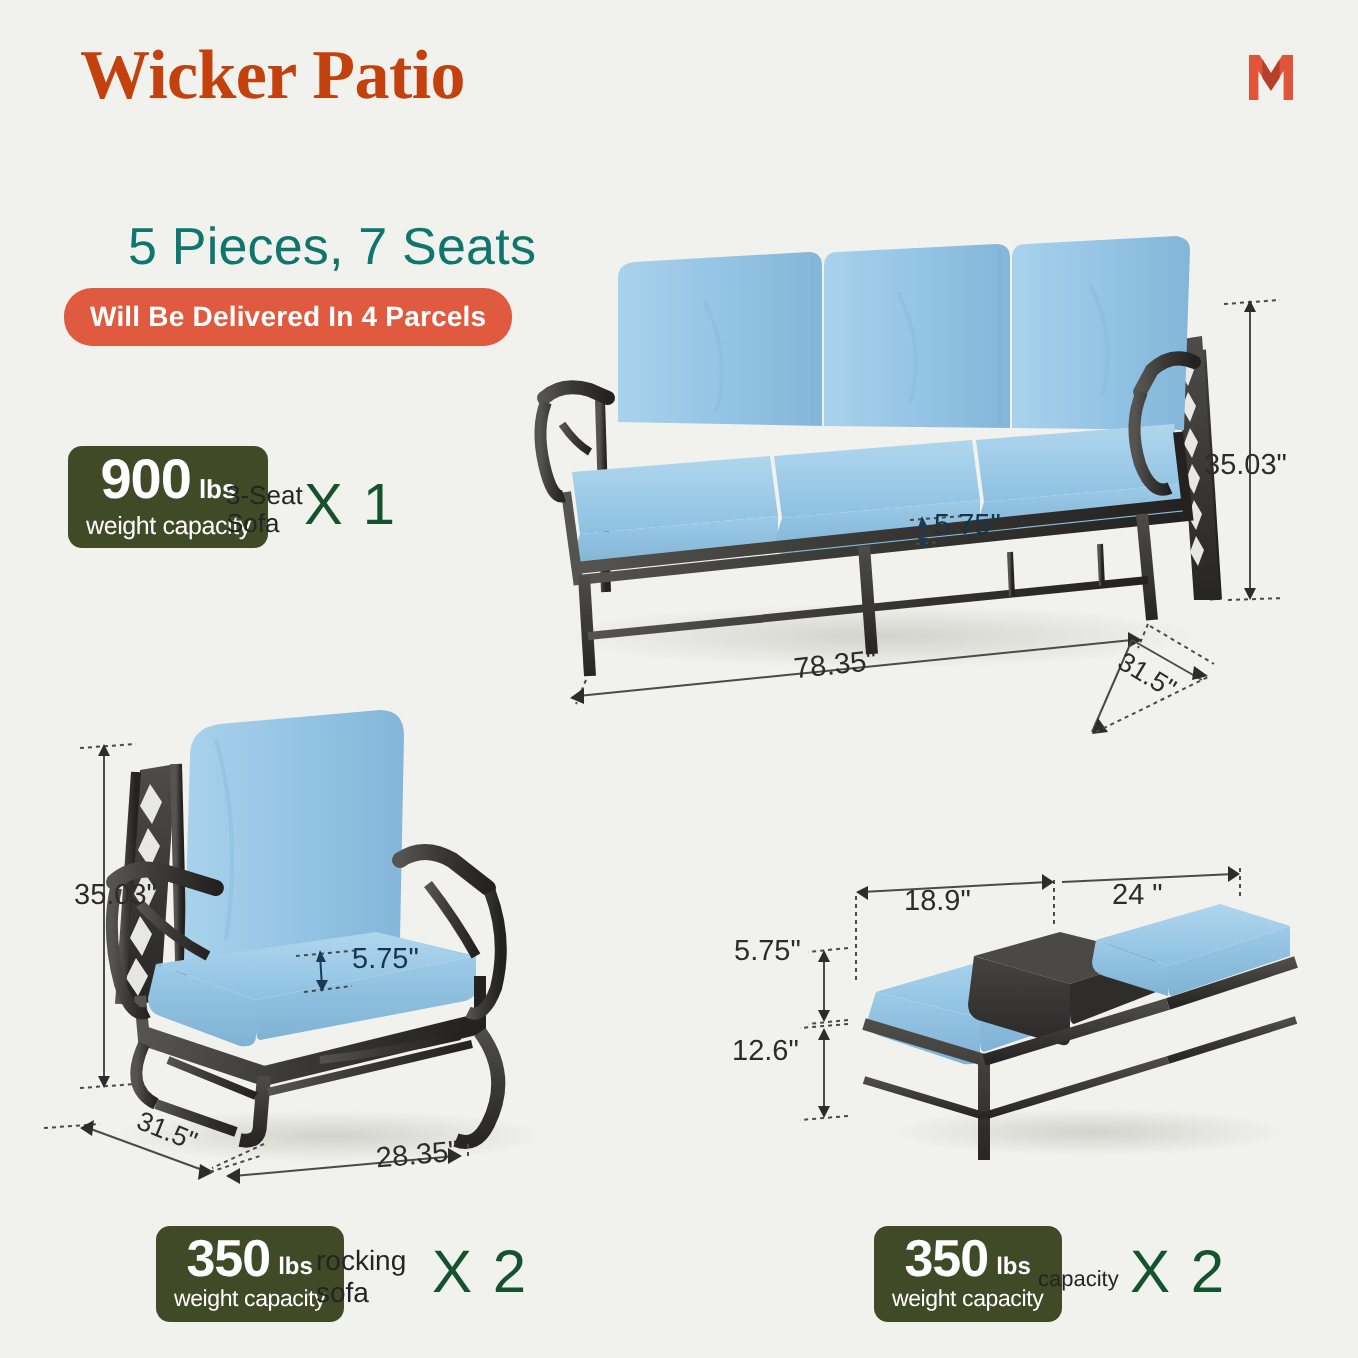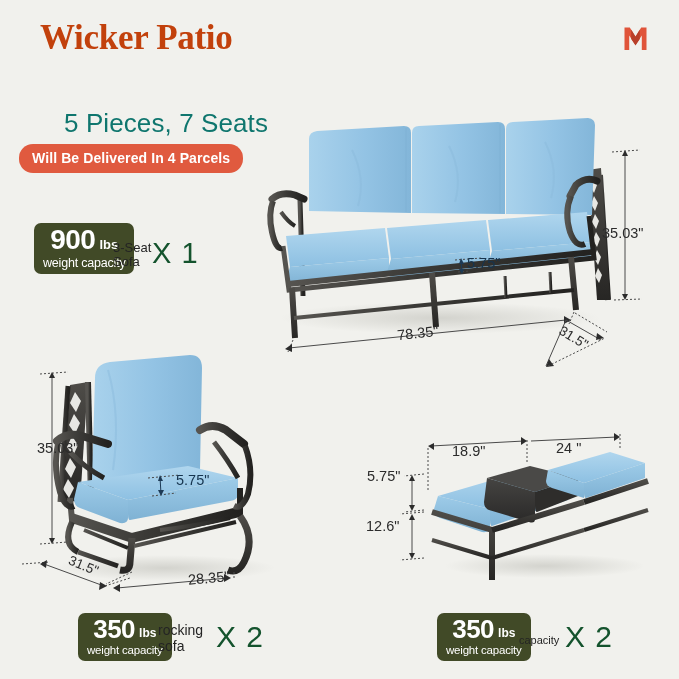--- a/index.html
+++ b/index.html
@@ -18,21 +18,21 @@
     font-family:"Liberation Serif",serif;
     font-weight:bold;font-size:35px;line-height:1.12;
     color:#c2410c;letter-spacing:-.3px;
   }
   .title .l2{display:block;}
   .subtitle{
     position:absolute;left:40px;top:108px;
     font-size:26px;font-weight:normal;color:#0f766e;letter-spacing:.1px;margin-left:24px;
   }
   .pill{
-    position:absolute;left:19px;top:144px;
+    position:absolute;left:32px;top:144px;
     background:#e05a3f;color:#fff;
     font-size:14px;font-weight:bold;
     padding:6px 13px 7px;border-radius:14px;
     letter-spacing:.1px;white-space:nowrap;
   }
   
   .logo{
     position:absolute;right:30px;top:26px;
     display:flex;align-items:center;
   }

